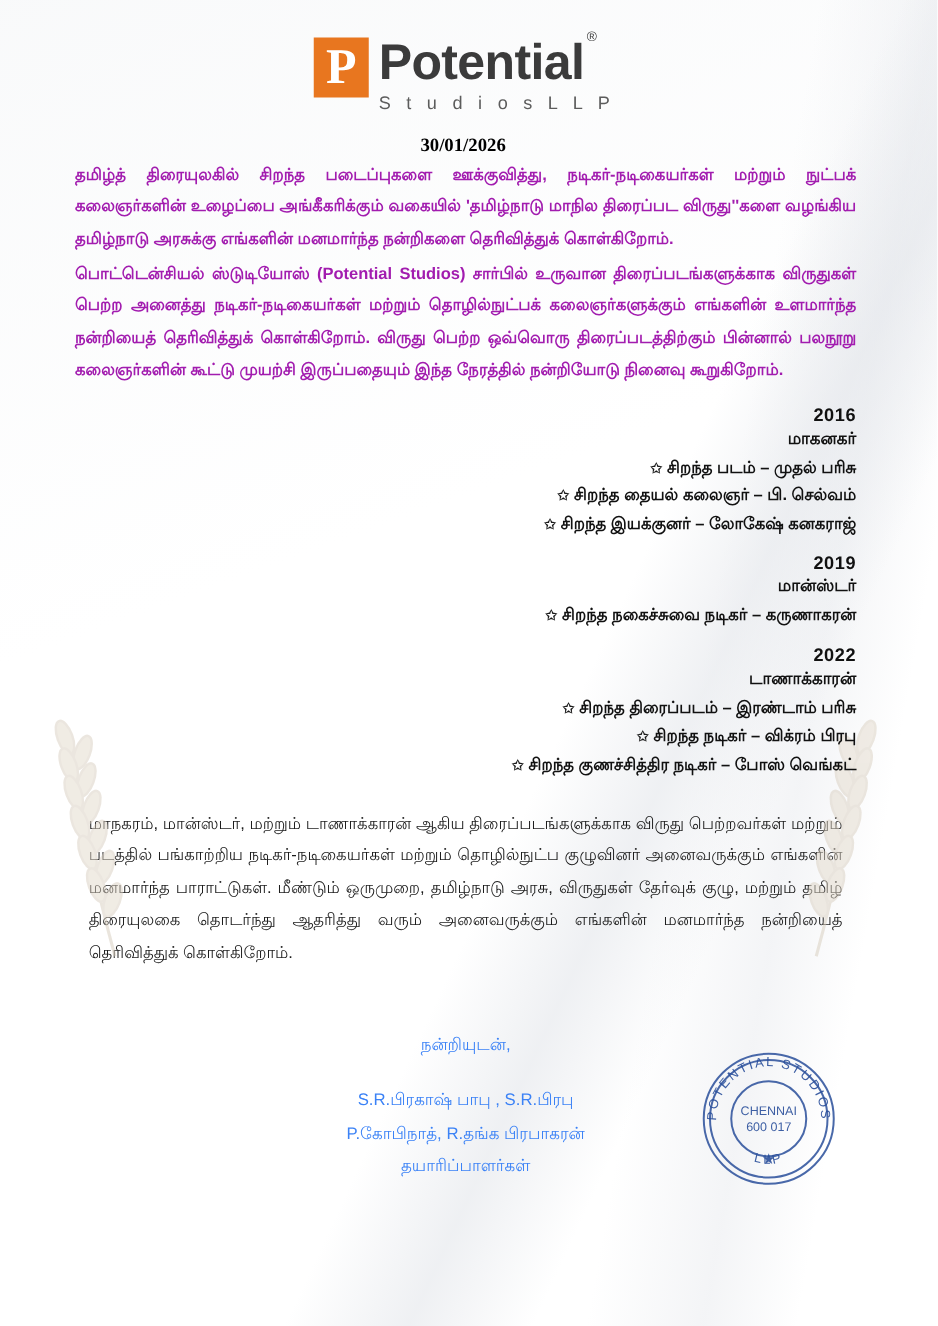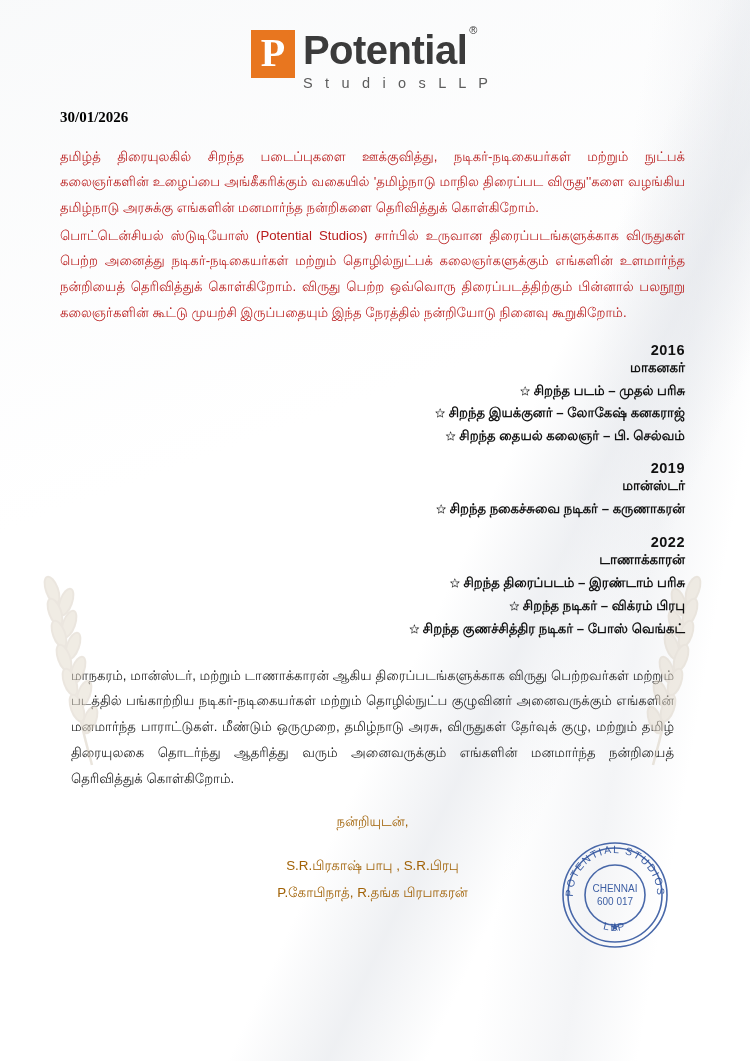--- a/index.html
+++ b/index.html
@@ -93,35 +93,36 @@
     letter-spacing: 4.2px;
     color: #5c5c5c;
     text-align: left;
     margin-top: 6px;
     padding-right: 2px;
   }
 
   
   .date-line {
     margin-top: 18px;
-    text-align: left;
+    text-align: center;
     font-family: "Liberation Serif", serif;
     font-weight: bold;
     font-size: 15px;
     color: #000;
     padding-right: 4px;
   }
 
   
   .body-text {
-    margin-top: 18px;
+    margin-top: 1px;
     font-size: 13.2px;
     line-height: 1.95;
     text-align: justify;
-    color: #b91c1c;
+    color: #a21caf;
+    font-weight: bold;
   }
   .body-text p {
     margin: 0 0 2px 0;
     text-align: justify;
     text-justify: inter-word;
   }
 
   
   .awards {
     margin-top: 16px;
@@ -175,25 +176,25 @@
   .closing {
     margin-top: 22px;
     font-size: 13.2px;
     line-height: 1.95;
     text-align: justify;
   }
   .closing p { margin: 11px; }
 
   
   .signoff {
-    margin-top: 18px;
+    margin-top: 49px;
     text-align: center;
     font-size: 13.4px;
     line-height: 1.95;
-    color: #a16207;
+    color: #3b82f6;
   }
   .signoff .regards { margin-bottom: 18px; }
   .signoff .name-line { font-weight: normal; }
 
   
   .stamp {
     position: absolute;
     right: 72px;
     bottom: 108px;
     width: 118px;
@@ -263,22 +264,22 @@
       <ellipse cx="22" cy="200" rx="6" ry="14" transform="rotate(-20 22 200)"></ellipse>
     </g>
   </svg>
 
   <div class="awards">
 
     <div>
       <div class="award-year">2016</div>
       <div class="award-film">மாகனகர்</div>
       <div class="award-item"><span class="star">✩</span><span>சிறந்த படம் – முதல் பரிசு</span></div>
+      <div class="award-item"><span class="star">✩</span><span>சிறந்த தையல் கலைஞர் – பி. செல்வம்</span></div>
       <div class="award-item"><span class="star">✩</span><span>சிறந்த இயக்குனர் – லோகேஷ் கனகராஜ்</span></div>
-      <div class="award-item"><span class="star">✩</span><span>சிறந்த தையல் கலைஞர் – பி. செல்வம்</span></div>
     </div>
 
     <div>
       <div class="award-year underlined">2019</div>
       <div class="award-film">மான்ஸ்டர்</div>
       <div class="award-item"><span class="star">✩</span><span>சிறந்த நகைச்சுவை நடிகர் – கருணாகரன்</span></div>
     </div>
 
     <div>
       <div class="award-year">2022</div>
@@ -291,20 +292,21 @@
   </div>
 
   <div class="closing">
     <p>மாநகரம், மான்ஸ்டர், மற்றும் டாணாக்காரன் ஆகிய திரைப்படங்களுக்காக விருது பெற்றவர்கள் மற்றும் படத்தில் பங்காற்றிய நடிகர்-நடிகையர்கள் மற்றும் தொழில்நுட்ப குழுவினர் அனைவருக்கும் எங்களின் மனமார்ந்த பாராட்டுகள். மீண்டும் ஒருமுறை, தமிழ்நாடு அரசு, விருதுகள் தேர்வுக் குழு, மற்றும் தமிழ் திரையுலகை தொடர்ந்து ஆதரித்து வரும் அனைவருக்கும் எங்களின் மனமார்ந்த நன்றியைத் தெரிவித்துக் கொள்கிறோம்.</p>
   </div>
 
   <div class="signoff">
     <div class="regards">நன்றியுடன்,</div>
     <div class="name-line">S.R.பிரகாஷ் பாபு ,  S.R.பிரபு</div>
     <div class="name-line">P.கோபிநாத், R.தங்க பிரபாகரன்</div>
+    <div class="name-line">தயாரிப்பாளர்கள்</div>
   </div>
 
   <div class="stamp">
     <svg viewBox="0 0 120 120" width="120" height="120">
       <defs>
         <path id="arcTop" d="M 18,60 A 42,42 0 0 1 102,60"></path>
         <path id="arcBottom" d="M 24,60 A 36,36 0 0 0 96,60"></path>
       </defs>
       <g fill="none" stroke="#2a4f9b" stroke-width="1.6" opacity="0.85">
         <circle cx="60" cy="60" r="52"></circle>

